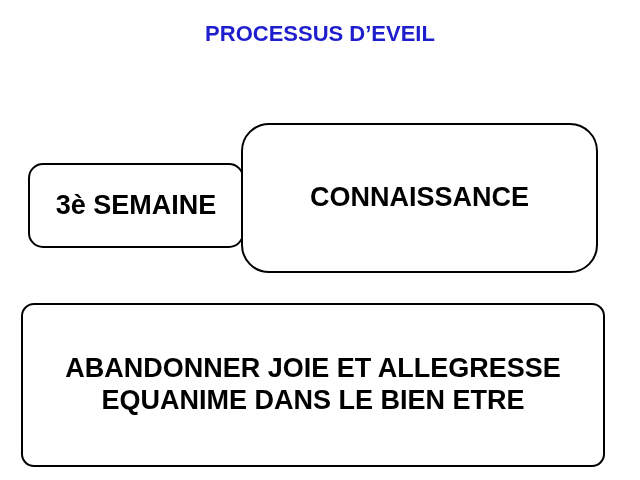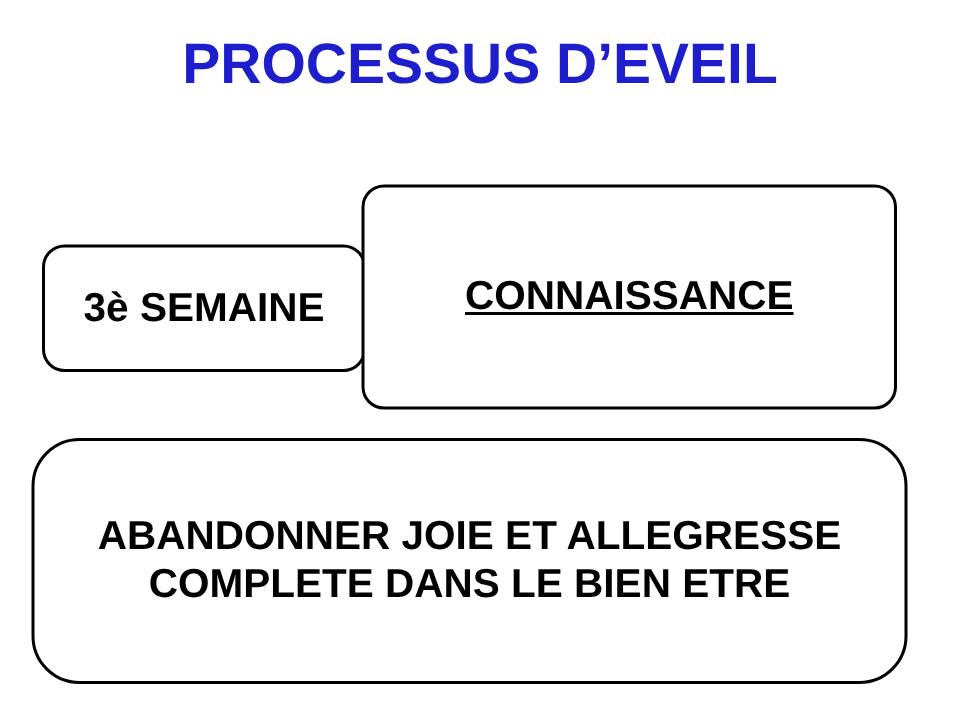--- a/index.html
+++ b/index.html
@@ -16,21 +16,21 @@
     font-family: "Liberation Sans", sans-serif;
   }
   .title {
     position: absolute;
     top: 22px;
     left: 0;
     width: 640px;
     text-align: center;
     color: #1e1ecd;
     font-weight: bold;
-    font-size: 38px;
+    font-size: 22px;
     line-height: 1.12;
     letter-spacing: 0px;
   }
   .node {
     position: absolute;
     box-sizing: border-box;
     background: #ffffff;
     border: 2.5px solid #000000;
     display: flex;
     flex-direction: column;
@@ -47,29 +47,28 @@
     top: 163px;
     width: 216px;
     height: 85px;
     border-radius: 15px;
   }
   .node-connaissance {
     left: 241px;
     top: 123px;
     width: 357px;
     height: 150px;
-    border-radius: 15px;
-    text-decoration: underline;
+    border-radius: 28px;
   }
   .node-abandonner {
     left: 21px;
-    top: 292px;
+    top: 303px;
     width: 584px;
     height: 164px;
-    border-radius: 32px;
+    border-radius: 13px;
   }
   .node .line {
     white-space: nowrap;
   }
 </style>
 </head>
 <body>
 
 <div class="slide">
 
@@ -80,16 +79,16 @@
   <div class="node node-semaine">
     <div class="line">3è SEMAINE</div>
   </div>
 
   <div class="node node-connaissance">
     <div class="line">CONNAISSANCE</div>
   </div>
 
   <div class="node node-abandonner">
     <div class="line">ABANDONNER JOIE ET ALLEGRESSE</div>
-    <div class="line">COMPLETE DANS LE BIEN ETRE</div>
+    <div class="line">EQUANIME DANS LE BIEN ETRE</div>
   </div>
 
 </div>
 
 </body></html>

